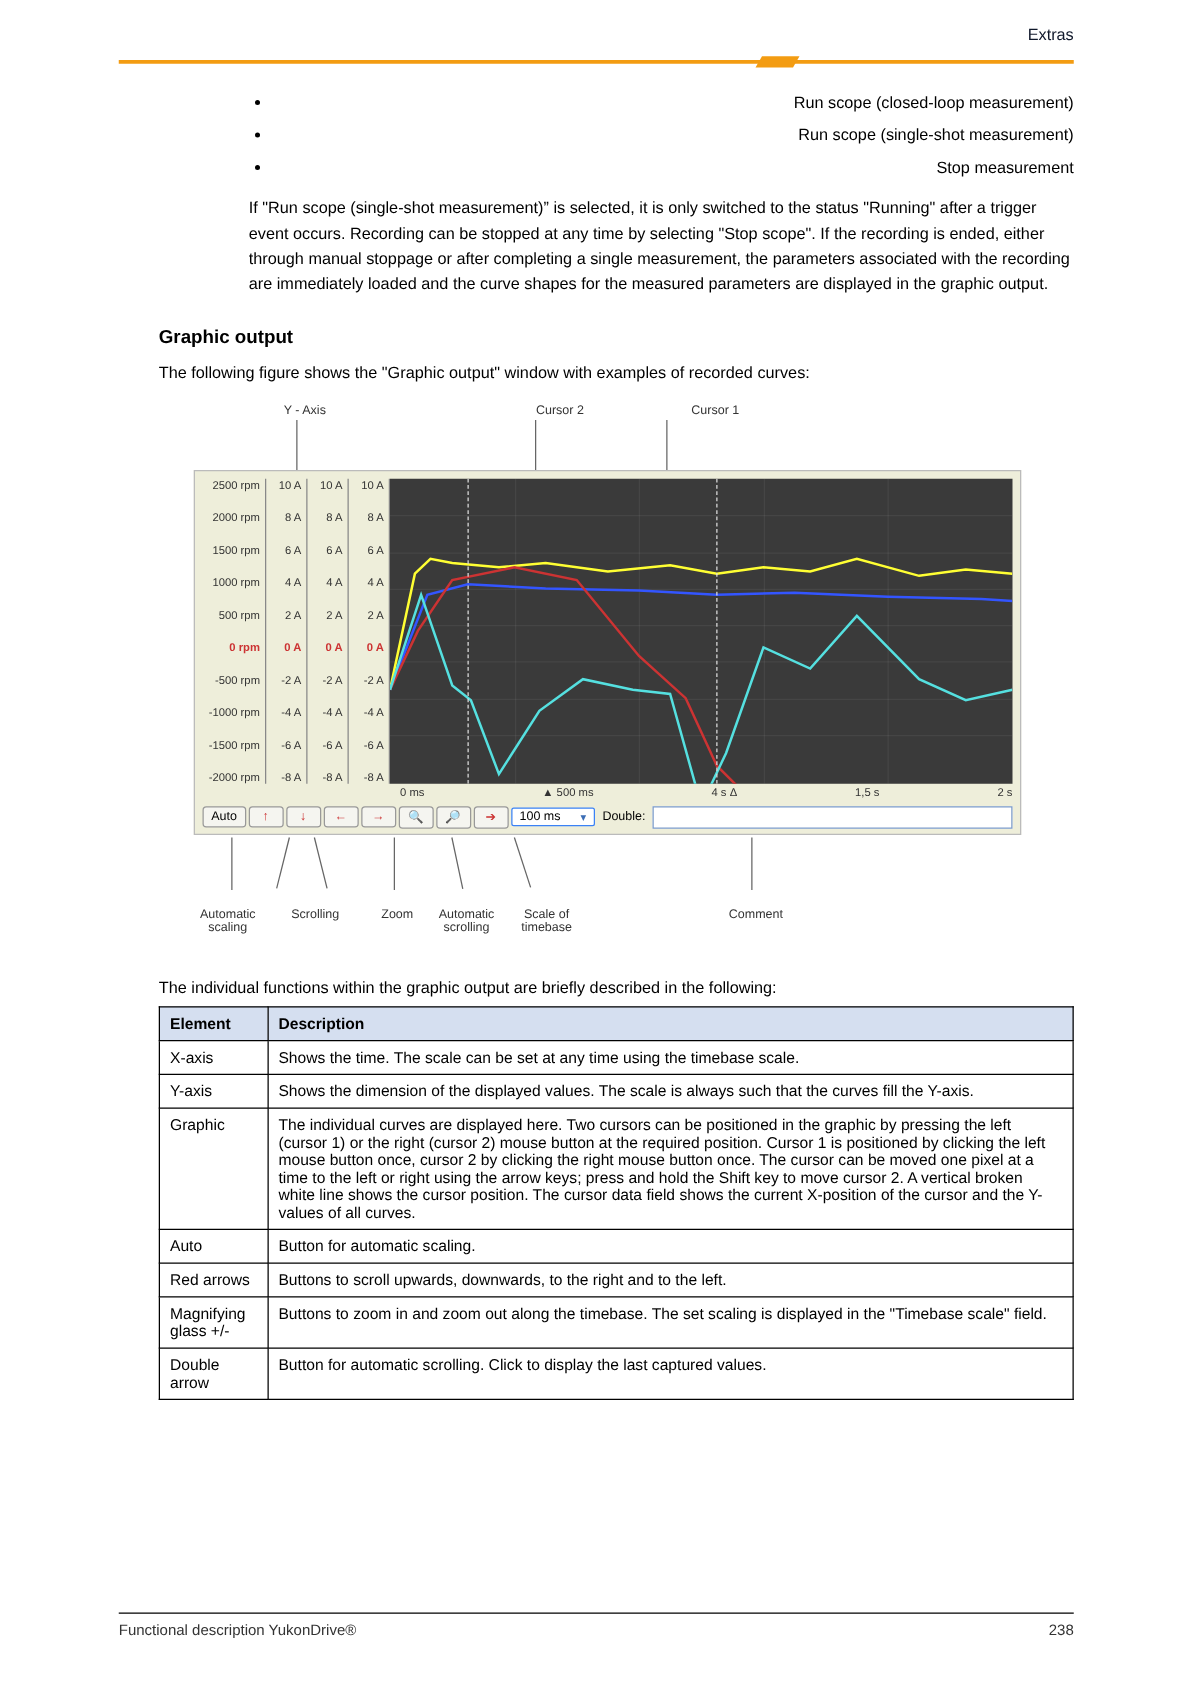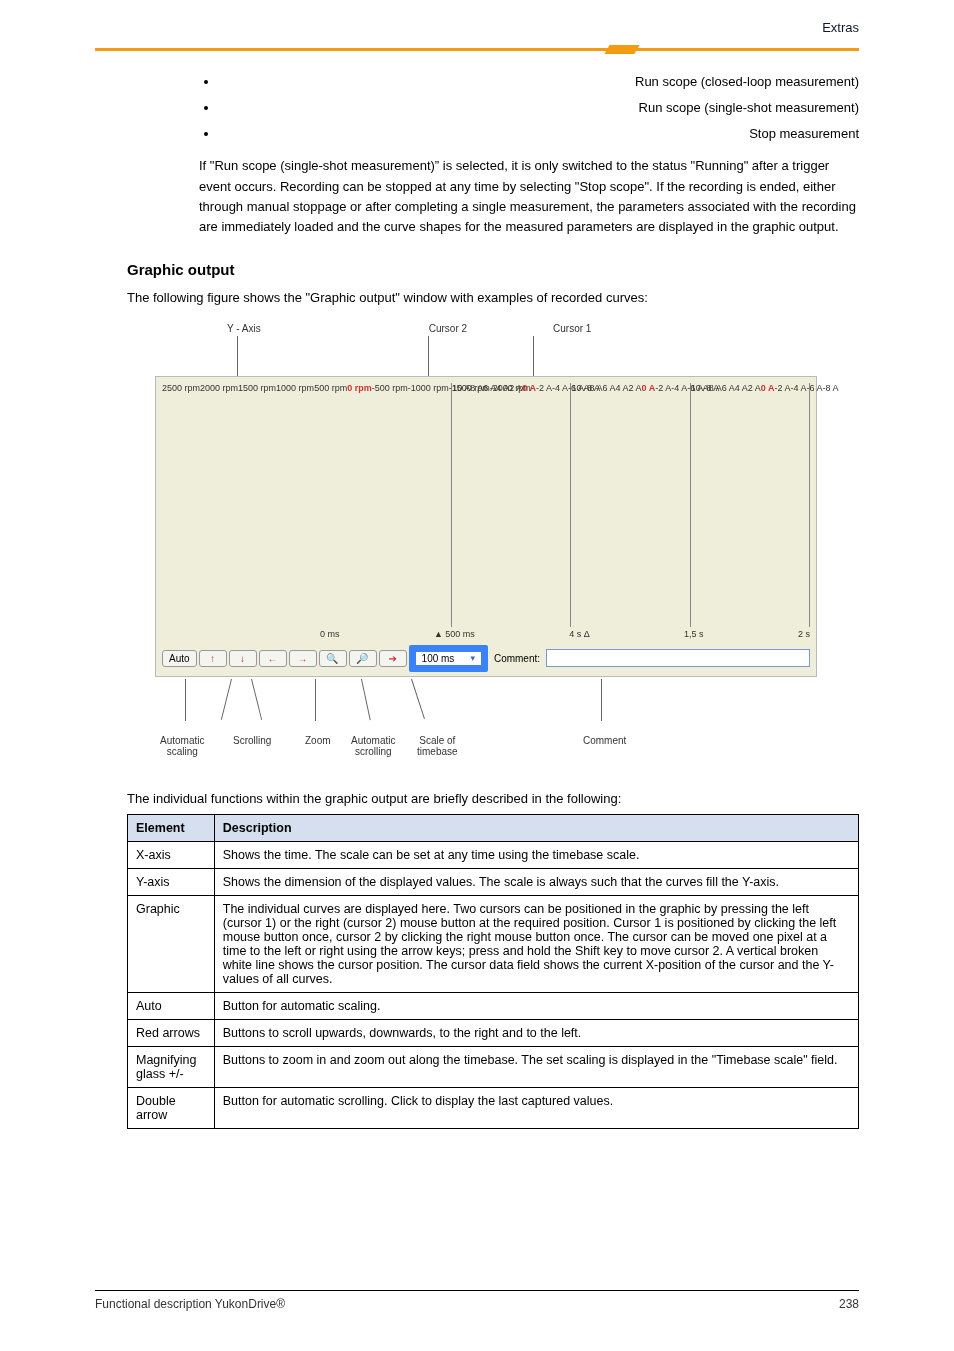--- a/index.html
+++ b/index.html
@@ -103,20 +103,21 @@
     position: relative;
   }
   .axes-area {
     display: flex;
     gap: 0;
     font-size: 9px;
     color: #333;
   }
   .ycol {
     display: flex;
+    flex-direction: column;
     justify-content: space-between;
     height: 244px;
     text-align: right;
     padding-right: 4px;
     border-right: 1px solid #888;
     min-width: 46px;
   }
   .ycol.small { min-width: 28px; }
   .ycol div { white-space: nowrap; }
   .ycol .zero { color: #c33; font-weight: bold; }
@@ -158,21 +159,21 @@
   .toolbar .btn {
     border: 1px solid #999;
     background: #f5f5f0;
     padding: 2px 6px;
     border-radius: 3px;
     min-width: 14px;
     text-align: center;
     cursor: pointer;
   }
   .toolbar .sel {
-    border: 7px solid #3b82f6;
+    border: 1px solid #3b82f6;
     background: #fff;
     padding: 1px 6px;
     border-radius: 2px;
     display: inline-flex;
     align-items: center;
     gap: 16px;
   }
   .toolbar .sel .chev { color: #3b6db5; font-size: 9px; }
   .toolbar .combox {
     border: 1px solid #7a9ac9;
@@ -362,21 +363,21 @@
           <span class="btn arrow" style="color:#c33">↓</span>
           <span class="btn arrow" style="color:#c33">←</span>
           <span class="btn arrow" style="color:#c33">→</span>
           <span class="btn">🔍</span>
           <span class="btn">🔎</span>
           <span class="btn arrow" style="color:#c33">➔</span>
           <span class="sel">
             <span>100 ms</span>
               <span class="chev">▾</span>
           </span>
-          <span class="lbl">Comment:</span>
+          <span class="lbl">Double:</span>
           <span class="combox"></span>
         </div>
       </div>
 
       <div class="annot-leaders-bot">
         <div class="ld" style="left:30px"></div>
         <div class="ld" style="left:76px; transform:rotate(14deg); transform-origin:top;"></div>
         <div class="ld" style="left:96px; transform:rotate(-14deg); transform-origin:top;"></div>
         <div class="ld" style="left:160px"></div>
         <div class="ld" style="left:206px; transform:rotate(-12deg); transform-origin:top;"></div>

